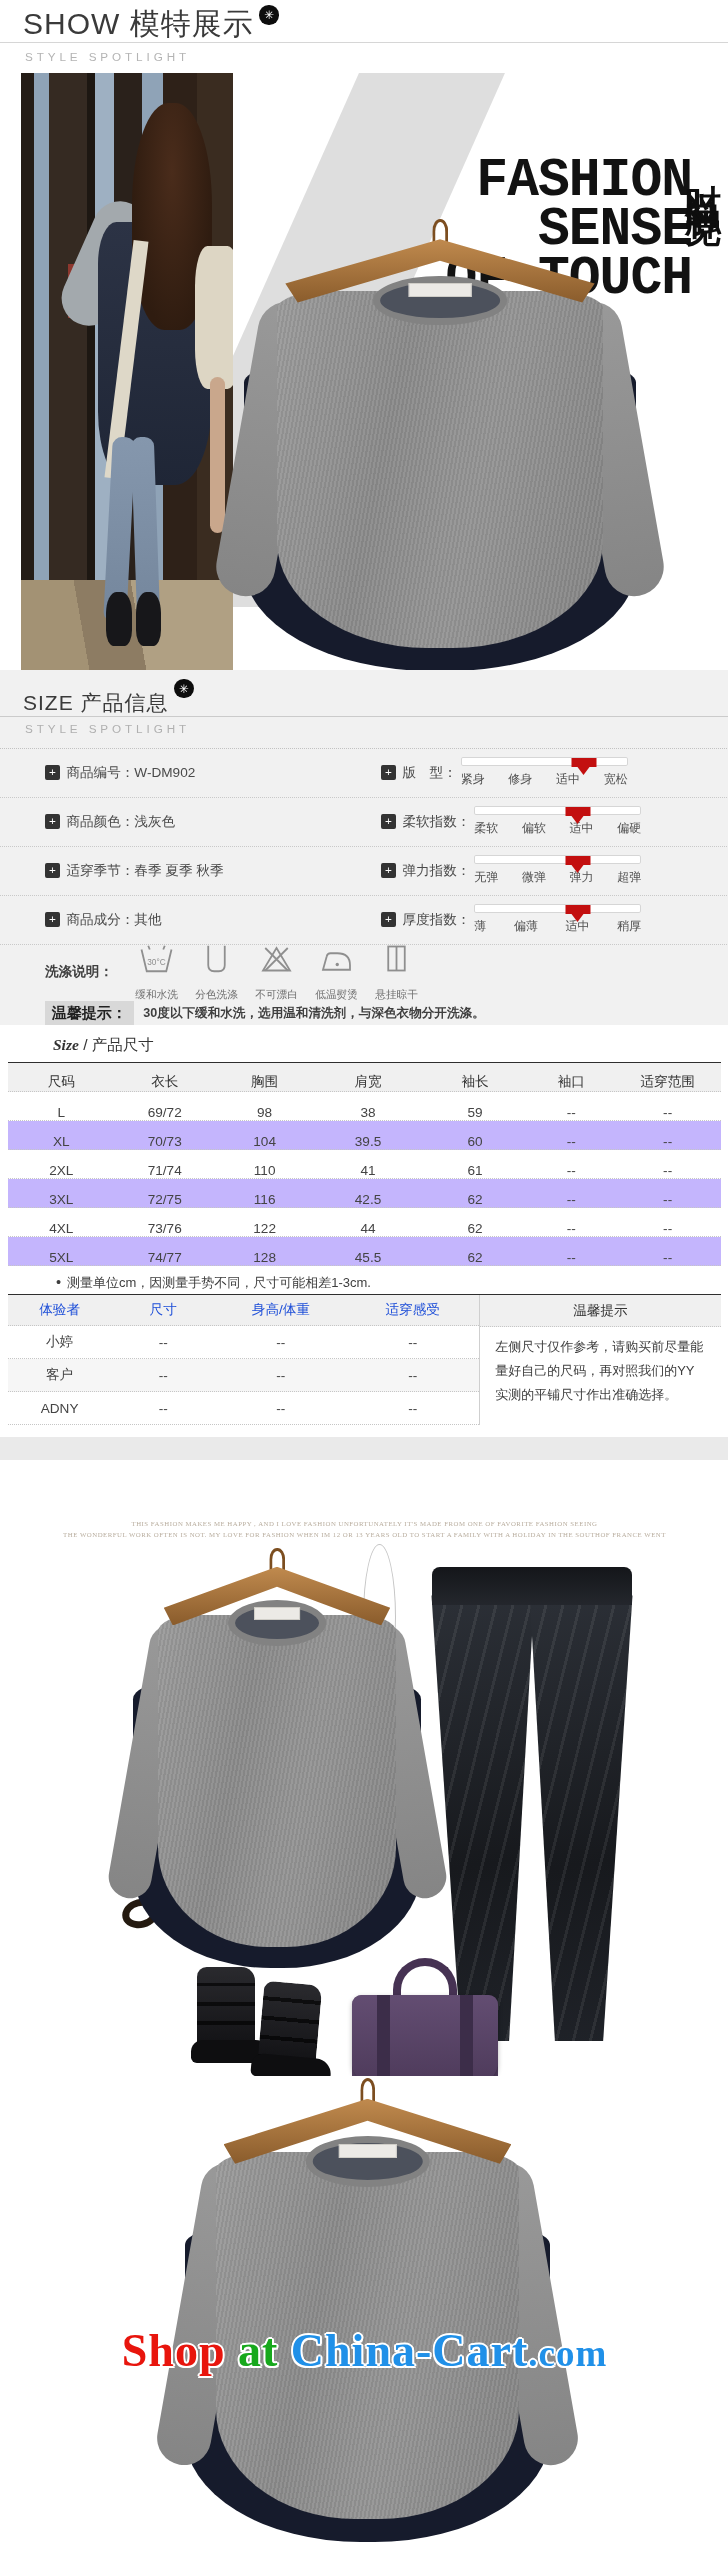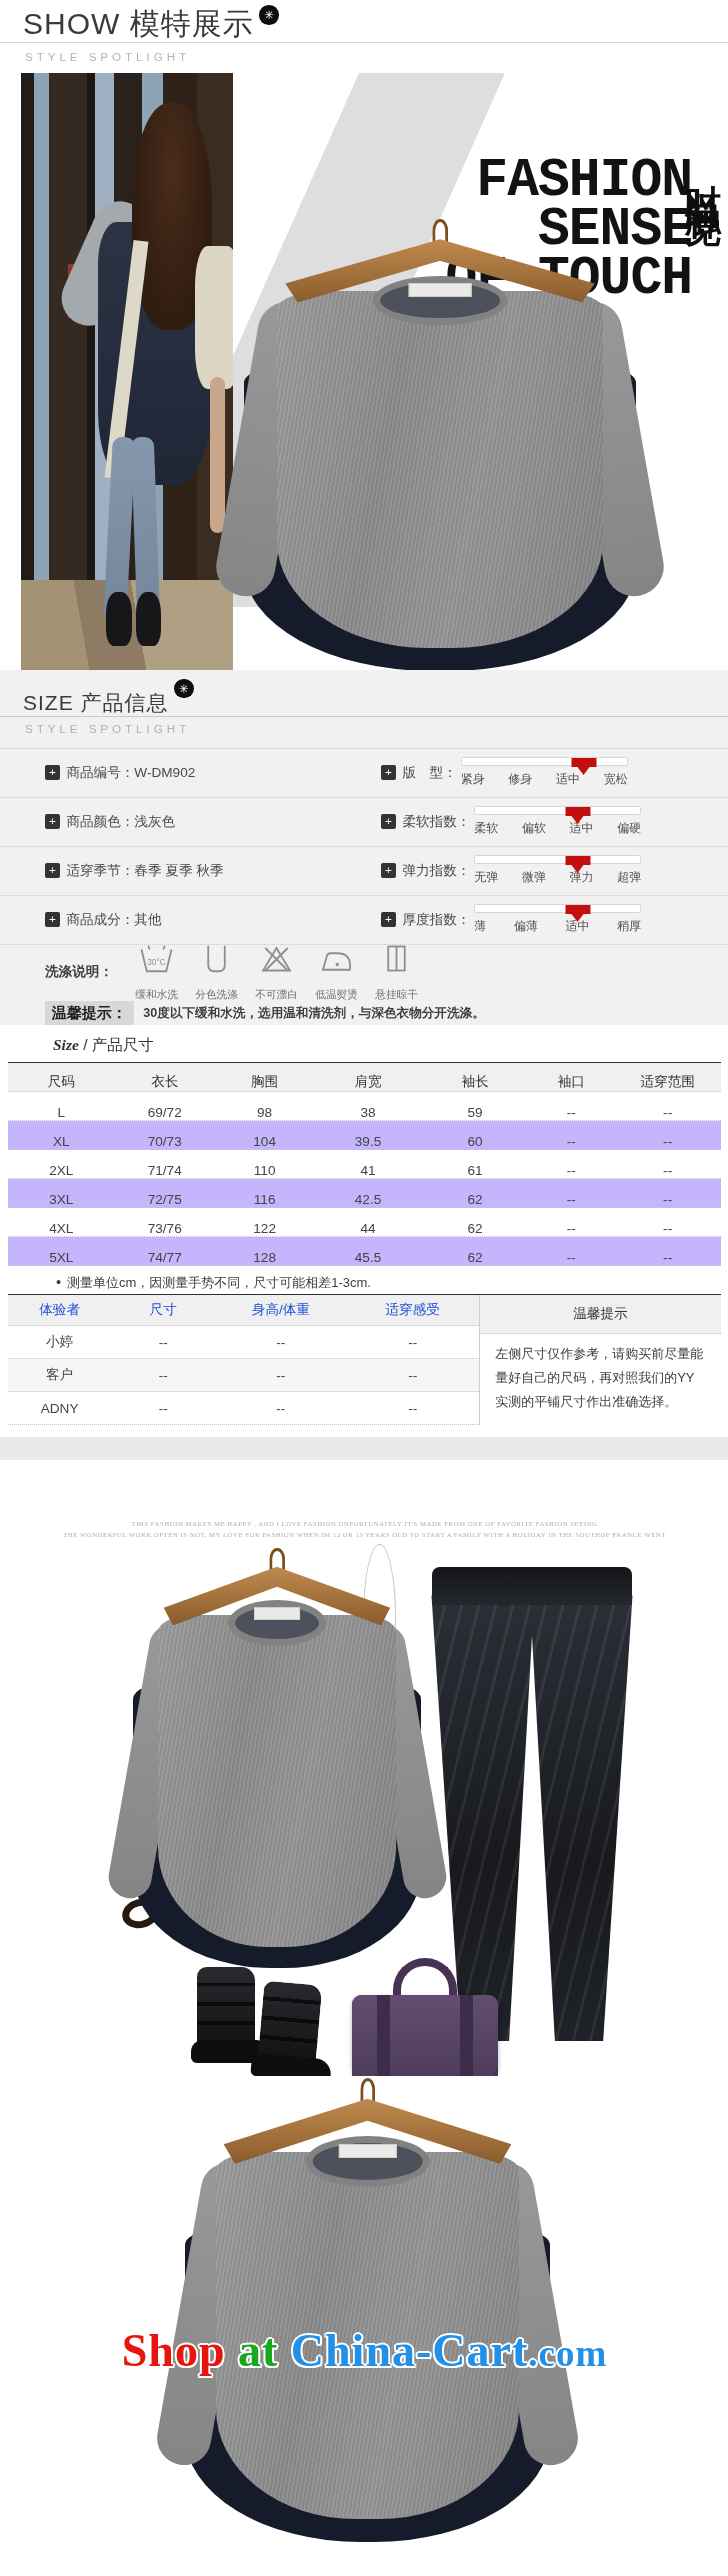--- a/index.html
+++ b/index.html
@@ -107,21 +107,21 @@
   .ref-section { height:219px; background:#fff; overflow:hidden; }
   .ref-title { padding:15.5px 0 7.8px 53px; font-size:15.5px; color:#333; }
   .ref-title .en { font-family:"Liberation Serif", serif; font-style:italic; font-weight:bold; }
   .ref-table { display:flex; margin:0 7.8px; border-top:1.9px solid #2e2e2e; }
   .ref-left { width:66%; }
   .rf-row { display:flex; align-items:center; height:33px; border-bottom:1px dotted #c6c6c6; font-size:13.6px; color:#444; }
   .rf-row.head { background:#f0f0f0; height:31px; color:#1d4ed8; }
   .rf-row.alt { background:#f6f6f6; }
   .rc { text-align:center; } .rc1{width:22%;} .rc2{width:22%;} .rc3{width:28%;} .rc4{width:28%;}
   .ref-right { width:34%; border-left:1px solid #cfcfcf; }
-  .ref-right .rhead { height:39px; background:#f0f0f0; border-bottom:1px dotted #c6c6c6; display:flex; align-items:center; justify-content:center; font-size:13.6px; color:#333; }
+  .ref-right .rhead { height:32px; background:#f0f0f0; border-bottom:1px dotted #c6c6c6; display:flex; align-items:center; justify-content:center; font-size:13.6px; color:#333; }
   .ref-tip { padding:7.8px 15.5px 0 15.5px; font-size:13px; line-height:1.85; color:#3e3e3e; }
   .ref-band { height:23px; background:#eaeaea; margin-top:11.7px; }
 
   
   .caption-lines { height:29px; text-align:center; padding-top:4.9px; font-family:"Liberation Serif", serif; }
   .caption-lines div { font-size:6.8px; letter-spacing:0.5px; color:#b9ae9f; line-height:1.7; }
 
   
   .collage { height:534px; position:relative; background:#fff; overflow:hidden; }
   .neck-loop { position:absolute; left:363px; top:1.9px; width:33px; height:146px; border:1.9px solid #c6c6c6; border-radius:50%; }

